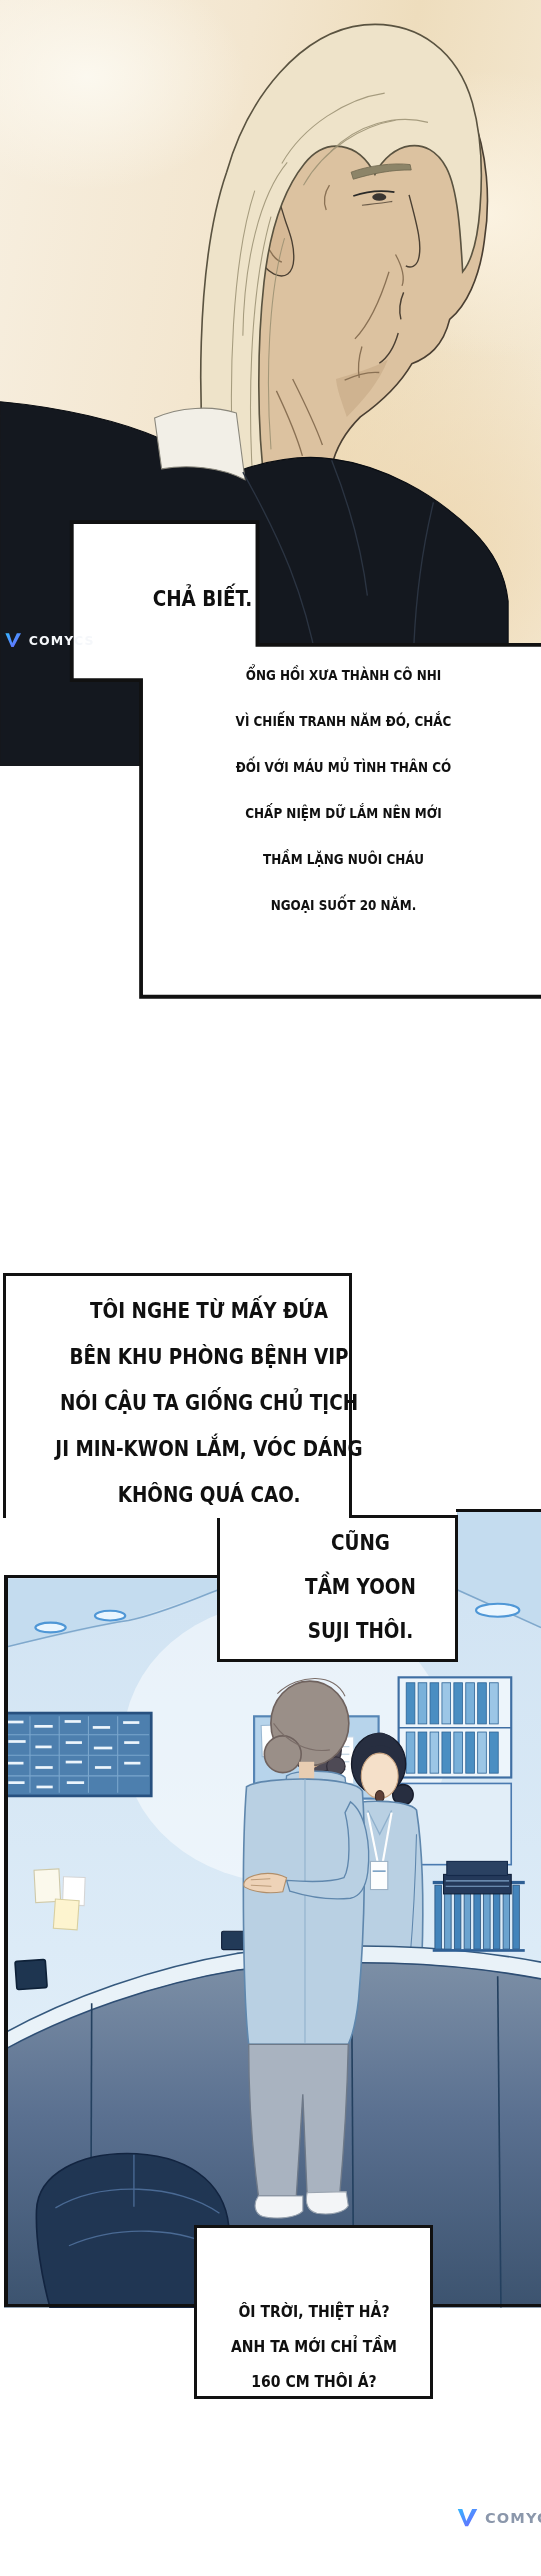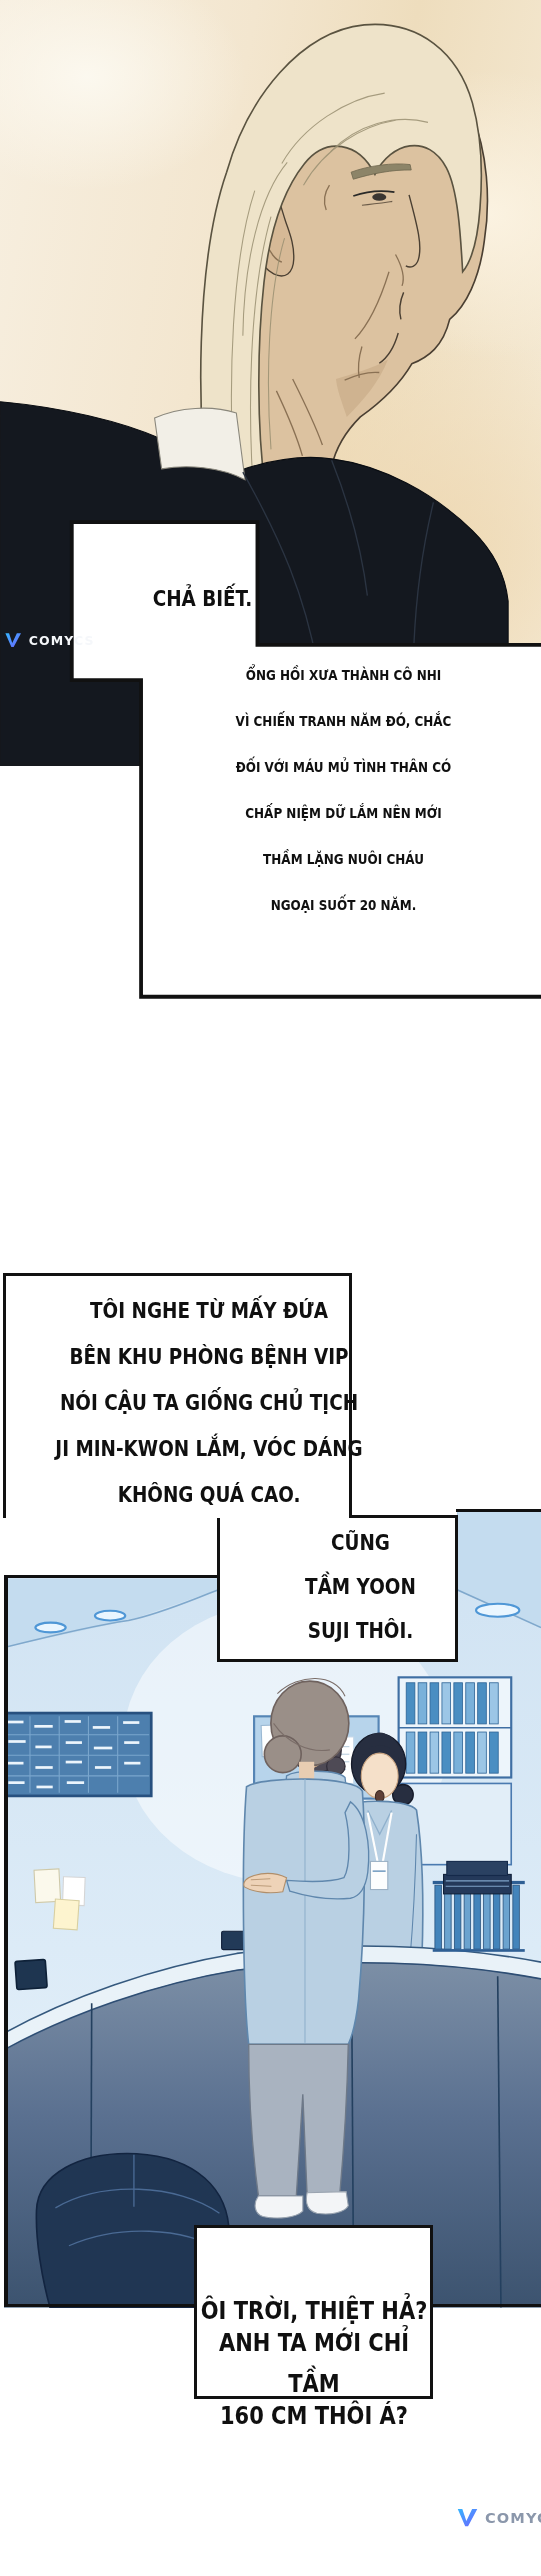--- a/index.html
+++ b/index.html
@@ -18,21 +18,21 @@
   #photo-bottom-border{left:0;top:762px;width:142px;height:4.3px;background:#15181d;z-index:4;}
   
   #bubble-ab{left:68px;top:518px;width:479px;height:485px;z-index:5;}
   
   .ctext{color:#101010;font-weight:700;text-align:center;z-index:12;}
   .tline{transform:scaleY(1.18);}
   #bubble-a-text{left:75px;top:585px;width:179px;font-size:18.4px;line-height:28px;margin-left:38px;}
   #bubble-b-text{left:147px;top:652px;width:393px;font-size:12px;line-height:46px;}
   #bubble-c-text{left:7px;top:1288px;width:342px;font-size:18.4px;line-height:46px;padding-left:31px;}
   #bubble-d-text{left:214px;top:1521px;width:249px;font-size:18.4px;line-height:44px;margin-left:22px;}
-  #bubble-e-text{left:198px;top:2294px;width:232px;font-size:21px;line-height:35px;}
+  #bubble-e-text{left:198px;top:2294px;width:232px;font-size:14px;line-height:35px;}
   
   #box-c{left:3.3px;top:1273px;width:349px;height:245px;background:#fff;border:3.8px solid #111;border-bottom:none;box-sizing:border-box;z-index:9;}
   #box-d{left:217px;top:1515px;width:241px;height:147px;background:#fff;border:3.3px solid #111;box-sizing:border-box;z-index:8;}
   #box-e{left:194px;top:2225px;width:239px;height:174px;background:#fff;border:3.8px solid #111;box-sizing:border-box;z-index:9;}
   
   #scene-panel{left:4.3px;top:1509px;width:537px;height:799px;background:#d9e9f6;z-index:2;}
   .panel-border{background:#101010;z-index:6;}
   #scene-border-left{left:4.3px;top:1575px;width:3.3px;height:732px;}
   #scene-border-topleft{left:4.3px;top:1575px;width:214px;height:3.3px;}
   #scene-border-topright{left:456px;top:1509px;width:86px;height:3.3px;}

